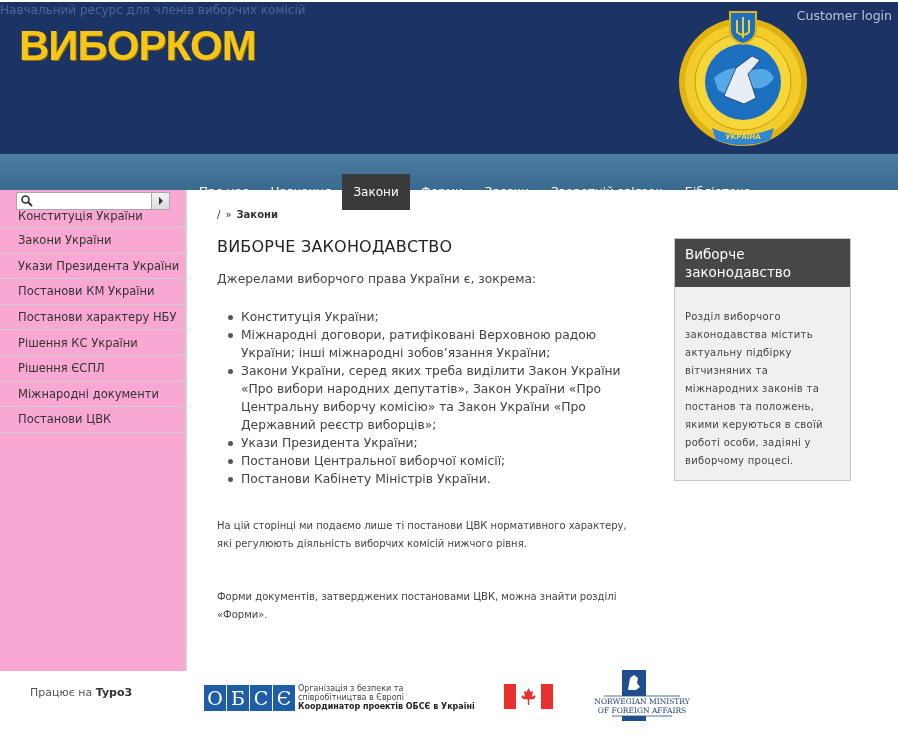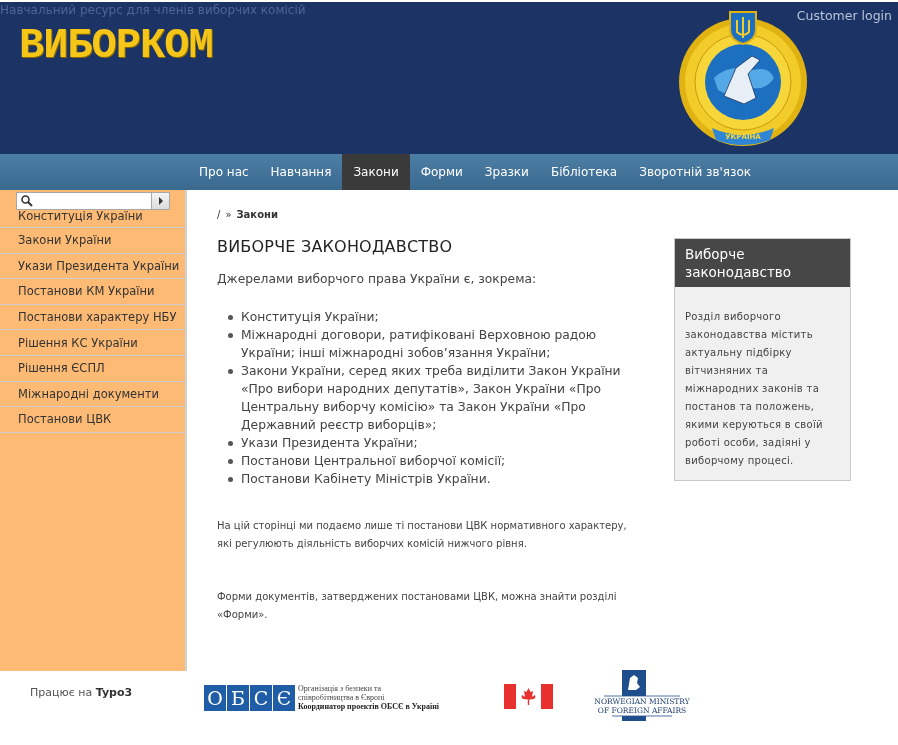--- a/index.html
+++ b/index.html
@@ -2,32 +2,32 @@
 <html><head>
 <meta charset="utf-8">
 <style>
   * { box-sizing: border-box; margin: 0; padding: 0; }
   html, body { width: 898px; height: 745px; overflow: hidden; background: #ffffff; }
   body { font-family: "DejaVu Sans", "Liberation Sans", sans-serif; color: #333; position: relative; }
 
   
   .header { position: absolute; left: 0; top: 2px; width: 898px; height: 154px; background: #1b3465; }
   .tagline { position: absolute; left: 0; top: 1px; font-size: 12px; color: #4e6596; white-space: nowrap; }
-  .brand { position: absolute; left: 19px; top: 20px; font-family: Liberation Mono, monospace; font-size: 42px; font-weight: bold; color: #f5c518; letter-spacing: -1px; text-shadow: 1px 1px 0 #8a6a00; }
+  .brand { position: absolute; left: 19px; top: 20px; font-family: Liberation Sans, sans-serif; font-size: 42px; font-weight: bold; color: #f5c518; letter-spacing: -1px; text-shadow: 1px 1px 0 #8a6a00; }
   .login { position: absolute; right: 6px; top: 6px; font-size: 12.5px; color: #b9c4d8; text-decoration: none; }
   .emblem { position: absolute; left: 674px; top: 6px; width: 138px; height: 140px; }
 
   
   .nav { position: absolute; left: 0; top: 154px; width: 898px; height: 36px; background: linear-gradient(#4d7ea3, #3a6990); }
   .nav ul { list-style: none; position: absolute; left: 188px; top: 0; display: flex; height: 36px; }
-  .nav li { height: 36px; padding: 0 11px; display: flex; align-items: center; font-size: 12px; color: #ffffff; cursor: pointer; }
+  .nav li { height: 36px; padding: 0 11px; display: flex; align-items: center; font-size: 12px; color: #ffffff; cursor: pointer; margin-top: 20px; }
   .nav li.active { background: #3a3a3a; }
 
   
-  .sidebar { position: absolute; left: 0; top: 190px; width: 187px; height: 481px; background: #fdba74; border-right: 2px solid #cfcfcf; }
+  .sidebar { position: absolute; left: 0; top: 190px; width: 187px; height: 481px; background: #f9a8d4; border-right: 2px solid #cfcfcf; }
   .search { position: absolute; left: 16px; top: 2px; width: 154px; height: 18px; background: #fff; border: 1px solid #a7a7a7; }
   .search input { position: absolute; left: 18px; top: 0; width: 116px; height: 16px; border: none; outline: none; font-size: 11px; background: transparent; }
   .search .mag { position: absolute; left: 3px; top: 1px; width: 14px; height: 14px; }
   .search .go { position: absolute; right: 0; top: 0; width: 18px; height: 16px; border-left: 1px solid #a7a7a7; background: linear-gradient(#f4f4f4, #dcdcdc); display: flex; align-items: center; justify-content: center; }
   .search .go span { width: 0; height: 0; border-left: 4px solid #333; border-top: 4px solid transparent; border-bottom: 4px solid transparent; }
   .menu { position: absolute; left: 0; top: 18px; width: 187px; list-style: none; }
   .menu li { height: 25.6px; padding-left: 18px; font-size: 11.5px; color: #333; border-bottom: 1px solid #cfcfcf; display: flex; align-items: center; cursor: pointer; white-space: nowrap; }
   .menu li:first-child { height: 20px; align-items: flex-start; padding-top: 1px; }
 
   
@@ -47,21 +47,21 @@
   .infobox { position: absolute; left: 674px; top: 238px; width: 177px; height: 243px; background: #f0f0f0; border: 1px solid #c8c8c8; }
   .infobox .ibh { height: 48px; background: #474747; color: #fff; font-size: 13.5px; padding: 6px 10px; line-height: 18px; }
   .infobox .ibt { padding: 21px 10px; font-size: 10px; line-height: 18px; color: #444; letter-spacing: 0.3px; }
 
   
   .powered { position: absolute; left: 30px; top: 686px; font-size: 11px; color: #555; text-align: right; }
   .powered b { color: #333; }
   .osce { position: absolute; left: 204px; top: 684px; display: flex; align-items: center; }
   .osce .letters { display: flex; gap: 1px; }
   .osce .letters span { width: 22px; height: 26px; background: #1f5ea6; color: #fff; font-family: "DejaVu Serif", serif; font-size: 19px; display: flex; align-items: center; justify-content: center; }
-  .osce .otext { margin-left: 3px; font-size: 8px; line-height: 9px; color: #444; font-family: Liberation Serif, serif; }
+  .osce .otext { margin-left: 3px; font-size: 8px; line-height: 9px; color: #444; }
   .osce .otext b { color: #222; }
   .canada { position: absolute; left: 504px; top: 684px; width: 49px; height: 25px; display: flex; }
   .nmfa { position: absolute; left: 592px; top: 670px; width: 100px; height: 52px; }
 </style>
 </head>
 <body>
 
 <div class="header">
   <div class="tagline">Навчальний ресурс для членів виборчих комісій</div>
   <div class="brand">ВИБОРКОМ</div>
@@ -83,22 +83,22 @@
   </svg>
 </div>
 
 <div class="nav">
   <ul>
     <li>Про нас</li>
     <li>Навчання</li>
     <li class="active">Закони</li>
     <li>Форми</li>
     <li>Зразки</li>
+    <li>Зворотній зв'язок</li>
     <li>Бібліотека</li>
-    <li>Зворотній зв'язок</li>
   </ul>
 </div>
 
 <div class="sidebar">
   <ul class="menu">
     <li>Конституція України</li>
     <li>Закони України</li>
     <li>Укази Президента України</li>
     <li>Постанови КМ України</li>
     <li>Постанови характеру НБУ</li>

